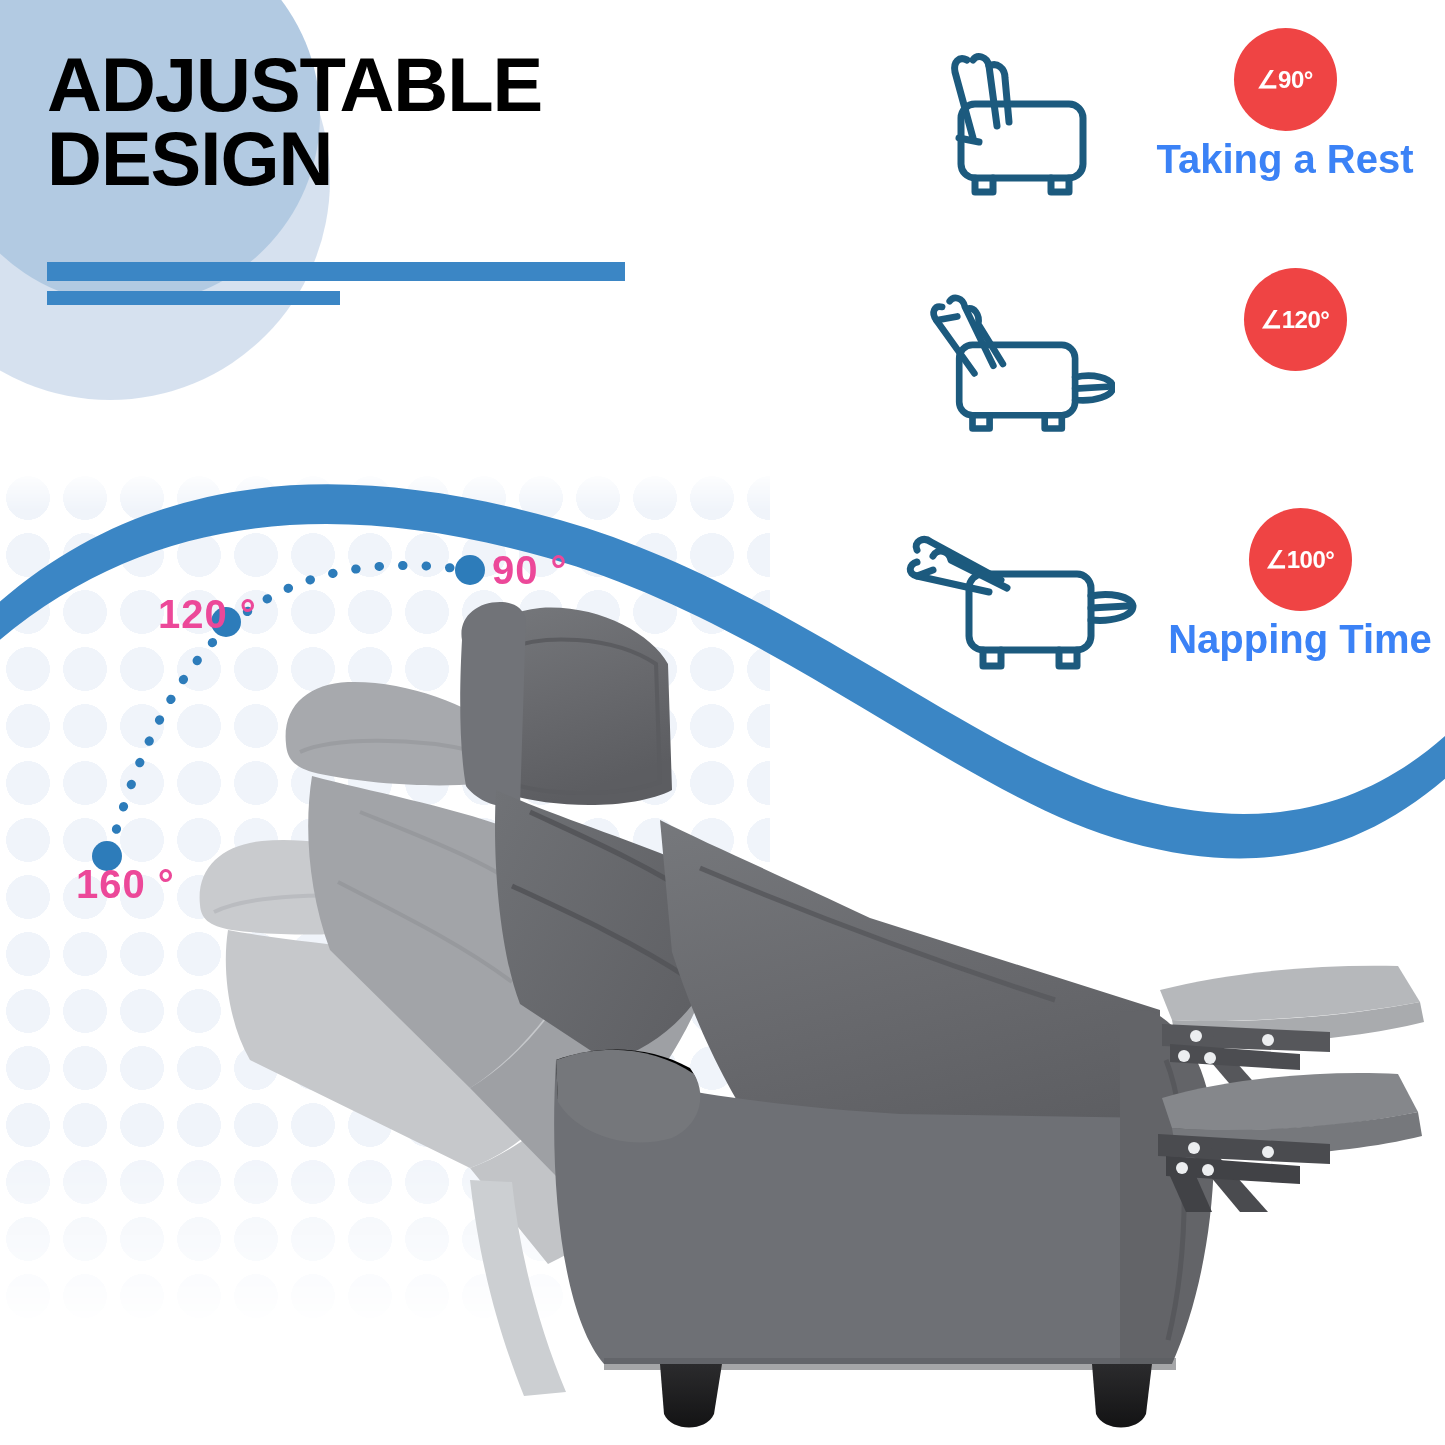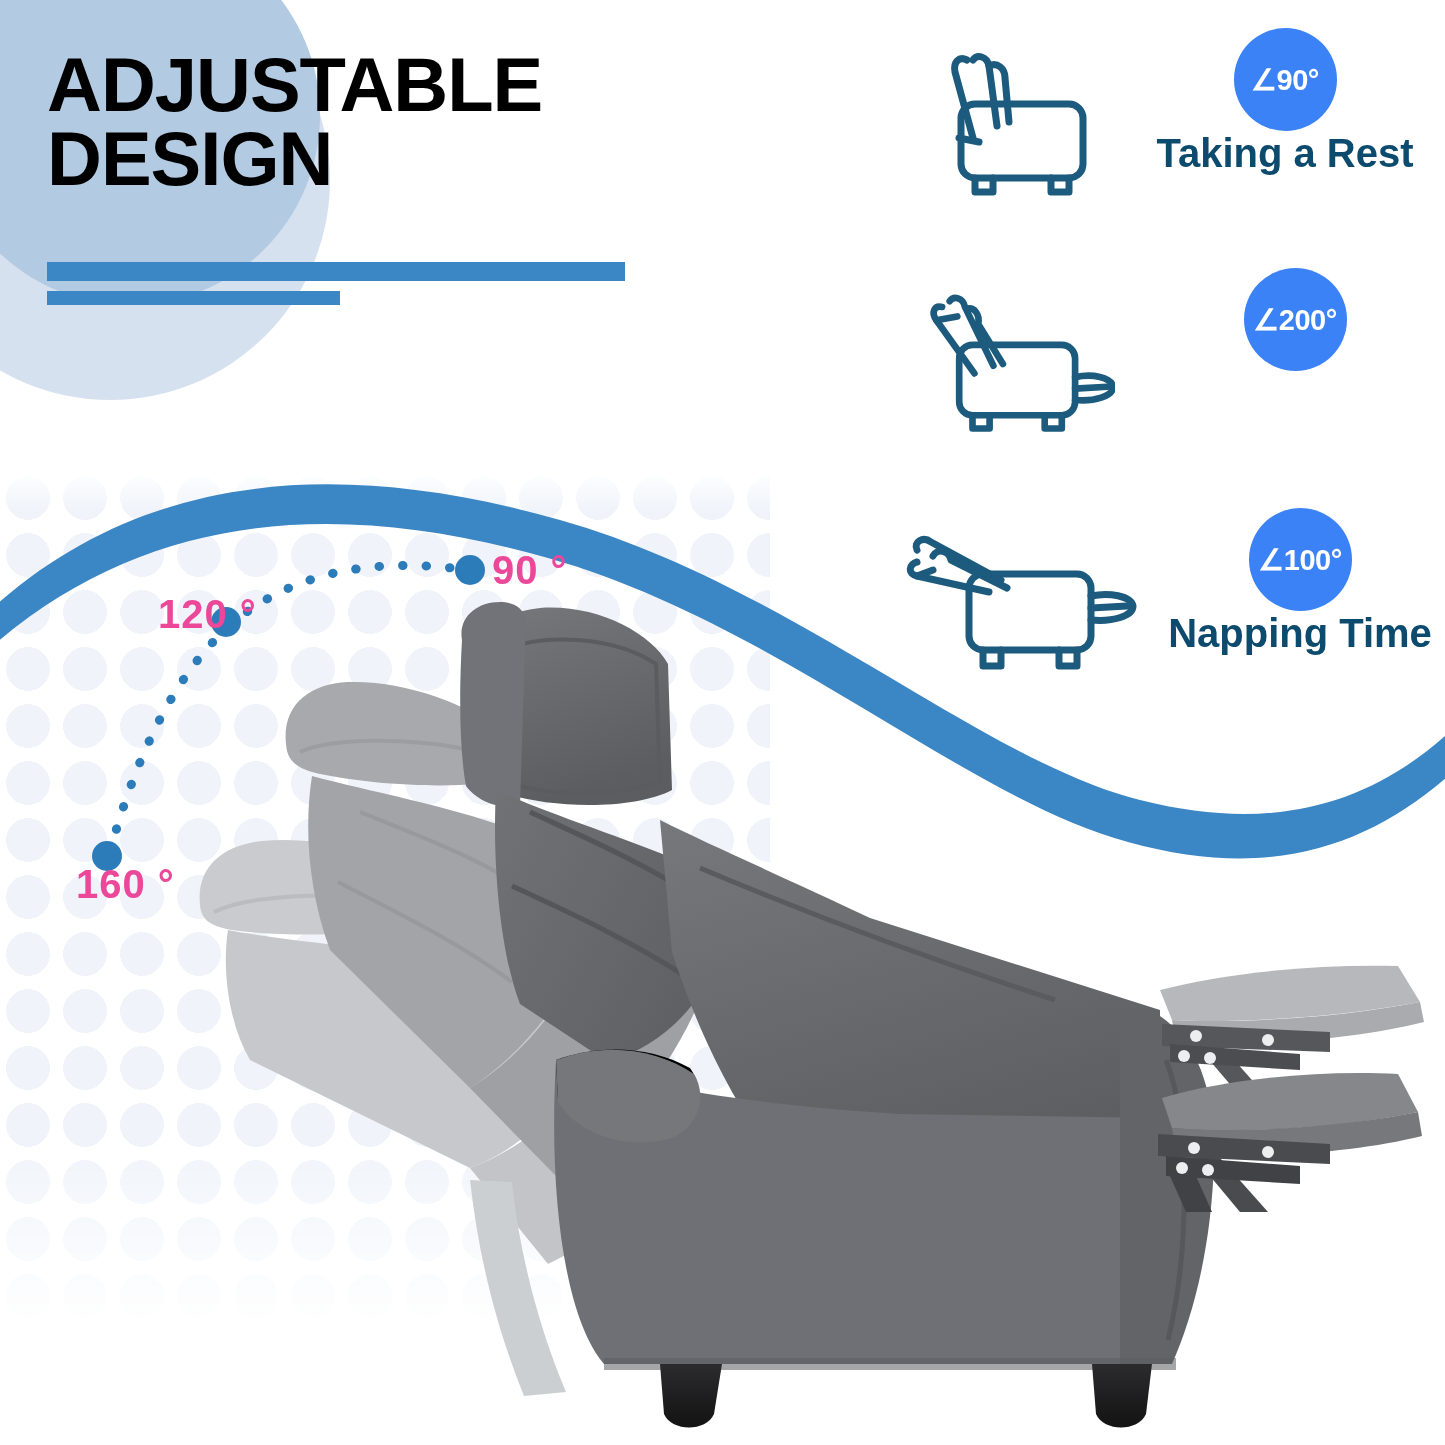--- a/index.html
+++ b/index.html
@@ -48,26 +48,26 @@
   #angle-label-160{left:76px;top:862px;}
 
   
   #features{position:absolute;left:895px;top:28px;width:545px;z-index:7;}
   .feature-row{position:relative;height:240px;}
   .feature-icon{
     position:absolute;left:40px;top:14px;width:190px;height:160px;
   }
   .feature-right{position:absolute;left:245px;top:0;width:300px;text-align:center;}
   .feature-badge{
-    width:103px;height:103px;border-radius:50%;background:#3b82f6;
+    width:103px;height:103px;border-radius:50%;background:#ef4444;
     margin:0 auto;display:flex;align-items:center;justify-content:center;
-    color:#ffffff;font-size:29px;font-weight:700;letter-spacing:-.5px;
+    color:#ffffff;font-size:24px;font-weight:700;letter-spacing:-.5px;
   }
   .feature-label{
-    color:#0c4a6e;font-size:40px;font-weight:600;
+    margin-top:6px;color:#3b82f6;font-size:40px;font-weight:600;
     letter-spacing:0px;white-space:nowrap;
   }
   #feature-row-0 .feature-right{left:240px;}
   #feature-row-1 .feature-right{left:250px;}
   #feature-row-2 .feature-right{left:255px;}
   #feature-row-1 .feature-icon{left:30px;}
   #feature-row-2 .feature-icon{left:8px;width:235px;}
 </style>
 </head>
 <body>
@@ -307,21 +307,21 @@
           <path d="M 44 24 C 52 22, 58 30, 56 40 L 82 82"></path>
           <path d="M 12 36 L 34 32"></path>
           <rect x="36" y="62" width="122" height="74" rx="14"></rect>
           <path d="M 158 96 C 176 92, 196 96, 198 106 C 198 116, 178 122, 158 120"></path>
           <path d="M 158 108 L 192 106"></path>
           <path d="M 50 136 L 50 150 L 68 150 L 68 136"></path>
           <path d="M 126 136 L 126 150 L 144 150 L 144 136"></path>
         </g>
       </svg>
       <div class="feature-right">
-        <div class="feature-badge">∠200°</div>
+        <div class="feature-badge">∠120°</div>
       </div>
     </div>
 
     <div class="feature-row" id="feature-row-2">
       <svg class="feature-icon" viewBox="0 0 235 160">
         <g fill="none" stroke="#1c5a7e" stroke-width="7" stroke-linecap="round" stroke-linejoin="round">
           <path d="M 14 40 C 6 42, 4 52, 14 54 L 86 70"></path>
           <path d="M 14 28 C 10 20, 20 14, 28 20 L 98 58"></path>
           <path d="M 30 34 C 34 26, 46 28, 48 38 L 104 66"></path>
           <path d="M 14 54 L 30 48"></path>

